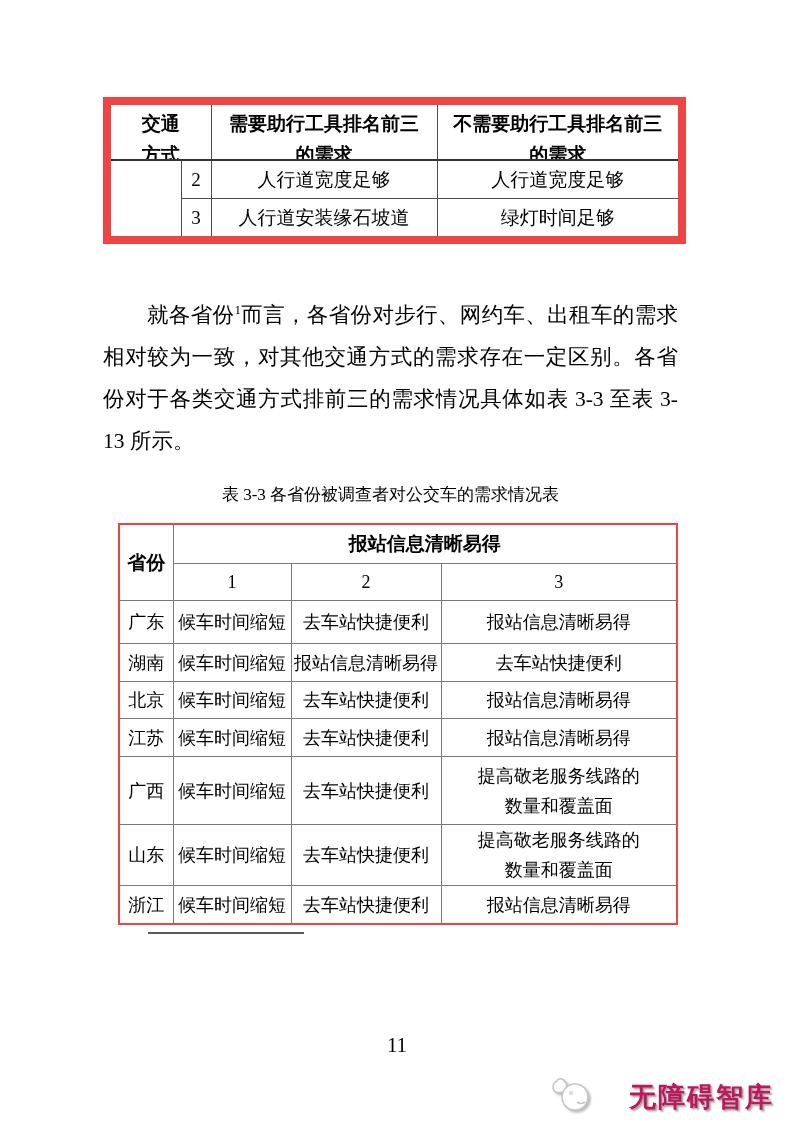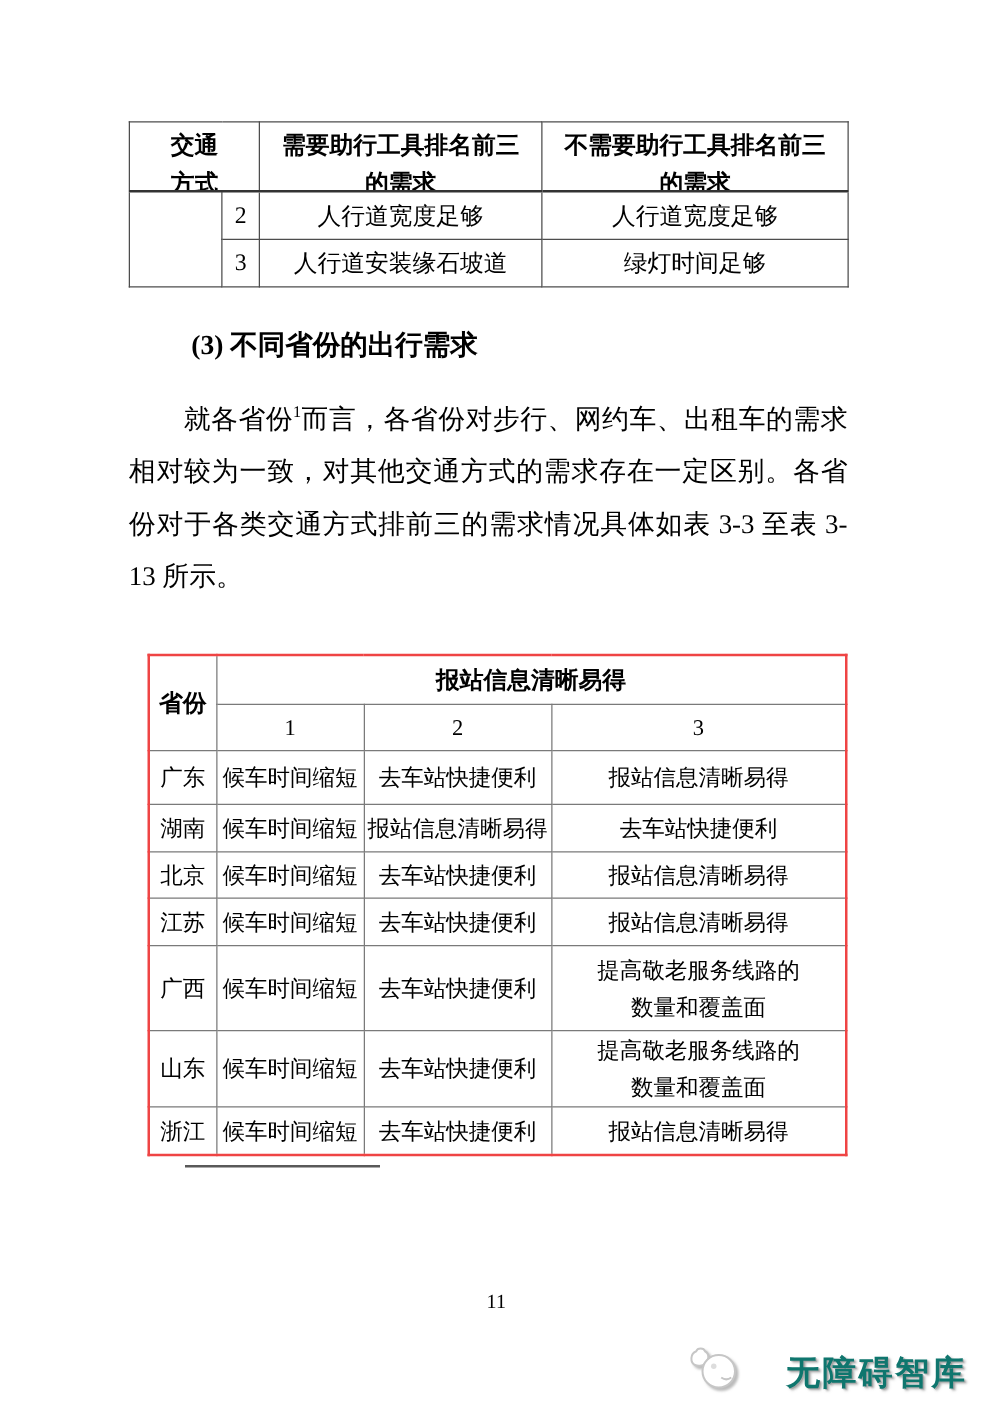--- a/index.html
+++ b/index.html
@@ -13,21 +13,21 @@
     overflow: hidden;
   }
 
   
   table.walker {
     position: absolute;
     left: 103px;
     top: 97px;
     border-collapse: collapse;
     table-layout: fixed;
-    border: 1px solid #ef4444;
+    border: 8px solid #ef4444;
   }
   table.walker td {
     border: 1px solid #4d4d4d;
     text-align: center;
     vertical-align: middle;
     padding: 0;
     font-size: 19px;
     overflow: hidden;
   }
   table.walker td.hcell {
@@ -56,21 +56,20 @@
   }
   .para {
     position: absolute;
     left: 103px;
     top: 294px;
     width: 575px;
     font-size: 21.5px;
     line-height: 42px;
     text-align: justify;
     text-indent: 44px;
-    margin-top: 20px;
   }
   .para sup {
     font-size: 13px;
     vertical-align: super;
     line-height: 0;
   }
 
   
   .caption {
     position: absolute;
@@ -138,36 +137,36 @@
     margin-right: 4px;
   }
 
   
   .page-number {
     position: absolute;
     left: 0;
     top: 1033px;
     width: 794px;
     text-align: center;
-    font-size: 16px;
+    font-size: 21px;
   }
 
   
   .watermark {
     position: absolute;
     right: 20px;
     top: 1077px;
     display: flex;
     align-items: center;
     gap: 6px;
   }
   .watermark .wm-text {
     font-size: 27px;
     font-weight: bold;
-    color: #0f766e;
+    color: #be185d;
     text-shadow: 2px 2px 2px rgba(110,110,110,0.55), 1px 1px 0 rgba(150,150,150,0.4);
     white-space: nowrap;
     letter-spacing: 2px;
     margin-left: 32px;
   }
   .wm-icon svg {
     filter: drop-shadow(2px 2px 1px rgba(120,120,120,0.5));
   }
 </style>
 </head>
@@ -210,24 +209,24 @@
         <td>人行道宽度足够</td>
       </tr>
       <tr class="wbody">
         <td>3</td>
         <td>人行道安装缘石坡道</td>
         <td>绿灯时间足够</td>
       </tr>
     </tbody>
   </table>
 
-  <div class="heading">(3) 不同省份的出行需求</div>
 
   <div class="para"><span>就各省份</span><sup>1</sup><span>而言，各省份对步行、网约车、出租车的需求相对较为一致，对其他交通方式的需求存在一定区别。各省份对于各类交通方式排前三的需求情况具体如表 3-3 至表 3-13 所示。</span></div>
 
+  <div class="caption">表 3-3 各省份被调查者对公交车的需求情况表</div>
 
   <table class="bus">
     <colgroup>
         <col style="width:54px">
         <col style="width:118px">
         <col style="width:150px">
         <col style="width:236px">
       </colgroup>
     <tbody>
       <tr class="bus-h1">

